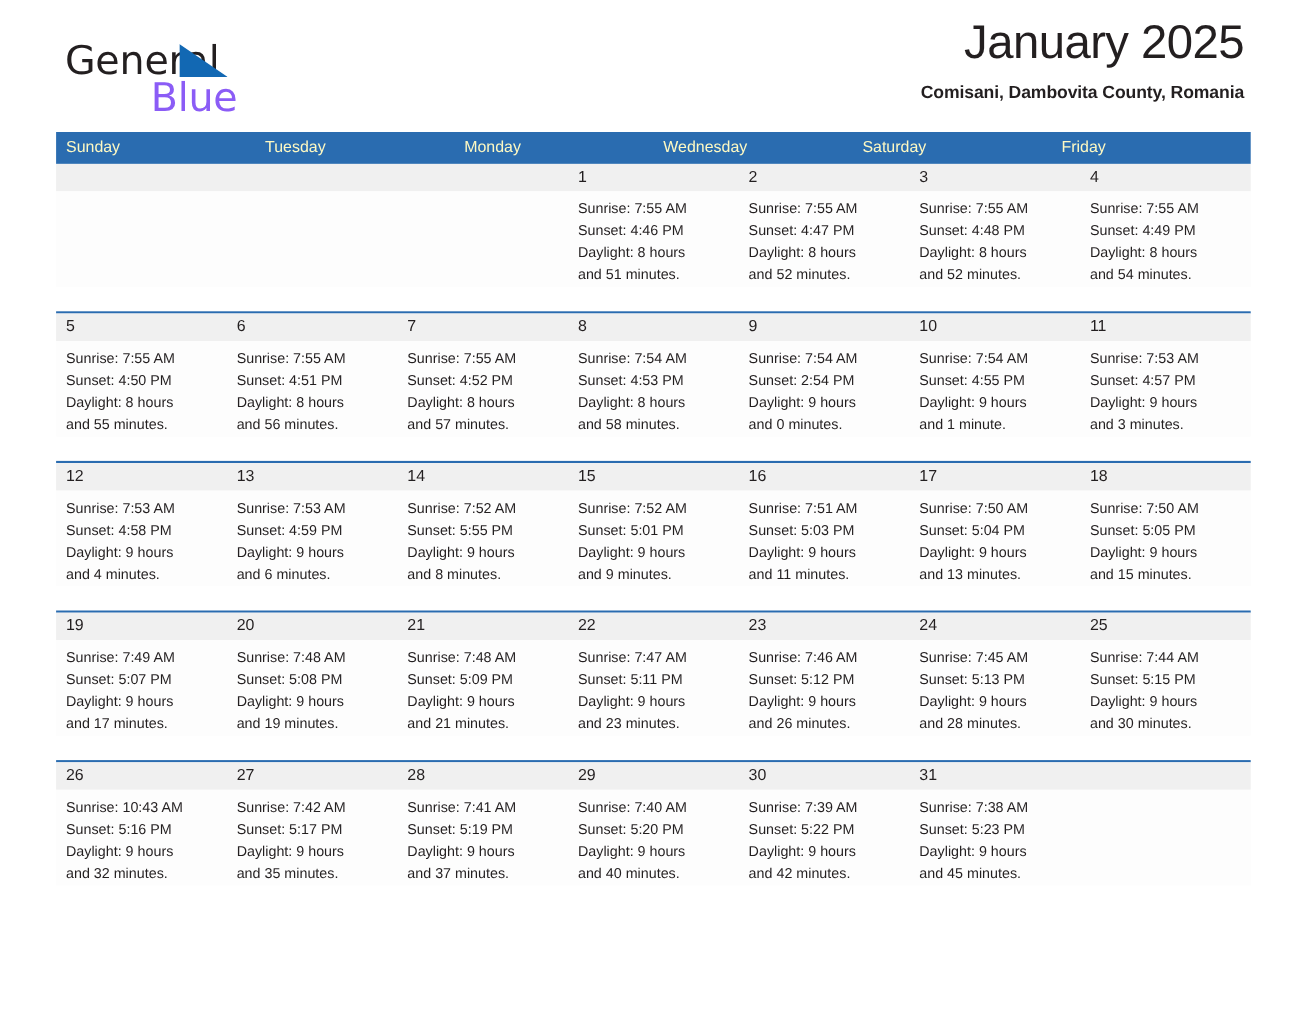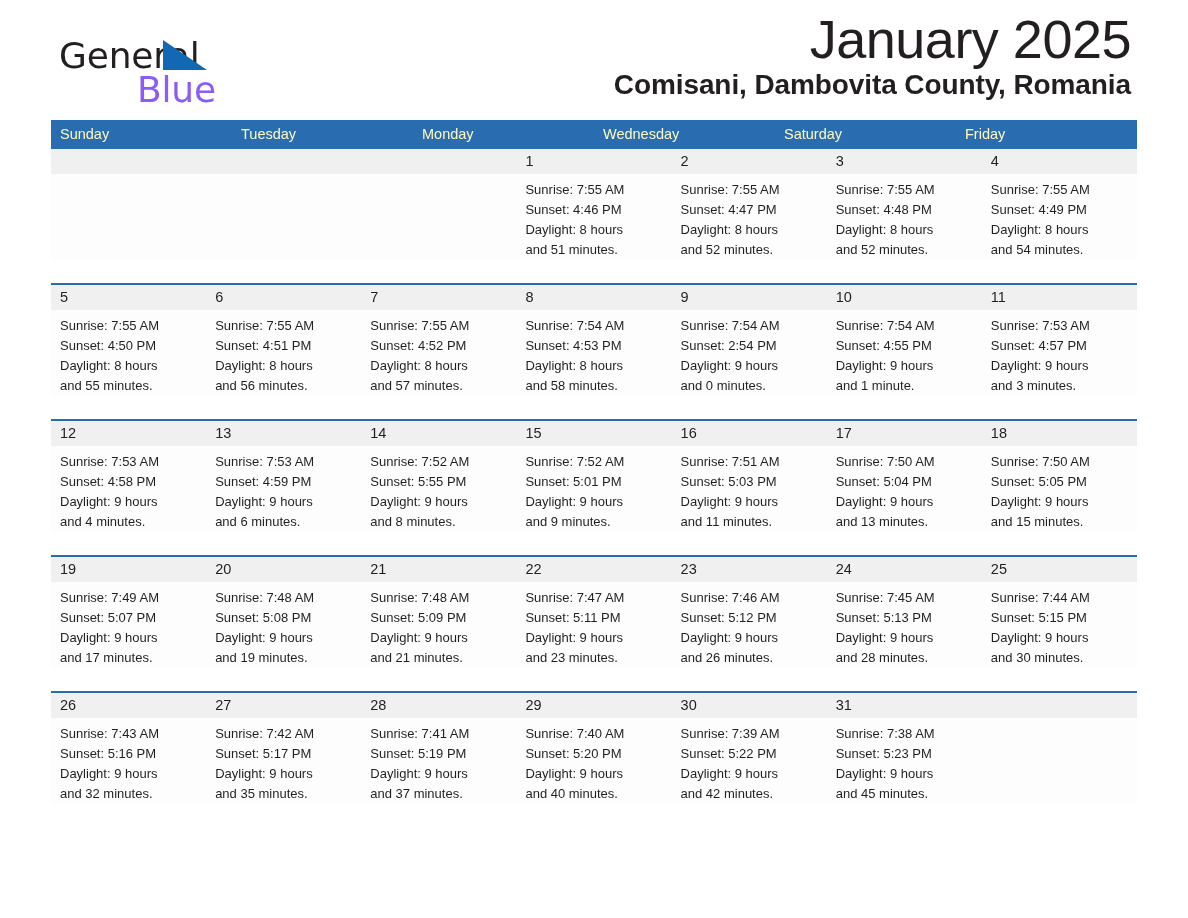--- a/index.html
+++ b/index.html
@@ -68,29 +68,29 @@
     color: #8b5cf6;
     font-family: "DejaVu Sans", sans-serif;
     font-weight: 400;
   }
 
   .title-block {
     text-align: right;
     padding-right: 6px;
   }
   .month-title {
-    font-size: 54px;
+    font-size: 43px;
     line-height: 50px;
     font-weight: 400;
     color: #231f20;
     margin: 0;
     letter-spacing: -0.5px;
   }
   .location {
-    font-size: 28px;
+    font-size: 16px;
     line-height: 30px;
     font-weight: 700;
     color: #231f20;
     margin: 6px 0 0 0;
     letter-spacing: -0.1px;
   }
 
   
   .calendar {
     margin-top: 10px;
@@ -397,21 +397,21 @@
             <div class="num-cell">26</div>
             <div class="num-cell">27</div>
             <div class="num-cell">28</div>
             <div class="num-cell">29</div>
             <div class="num-cell">30</div>
             <div class="num-cell">31</div>
             <div class="num-cell"></div>
           </div>
           <div class="week-details">
             <div class="det-cell">
-              <div>Sunrise: 7:43 AM</div>
+              <div>Sunrise: 10:43 AM</div>
               <div>Sunset: 5:16 PM</div>
               <div>Daylight: 9 hours</div>
               <div>and 32 minutes.</div>
             </div>
             <div class="det-cell">
               <div>Sunrise: 7:42 AM</div>
               <div>Sunset: 5:17 PM</div>
               <div>Daylight: 9 hours</div>
               <div>and 35 minutes.</div>
             </div>

